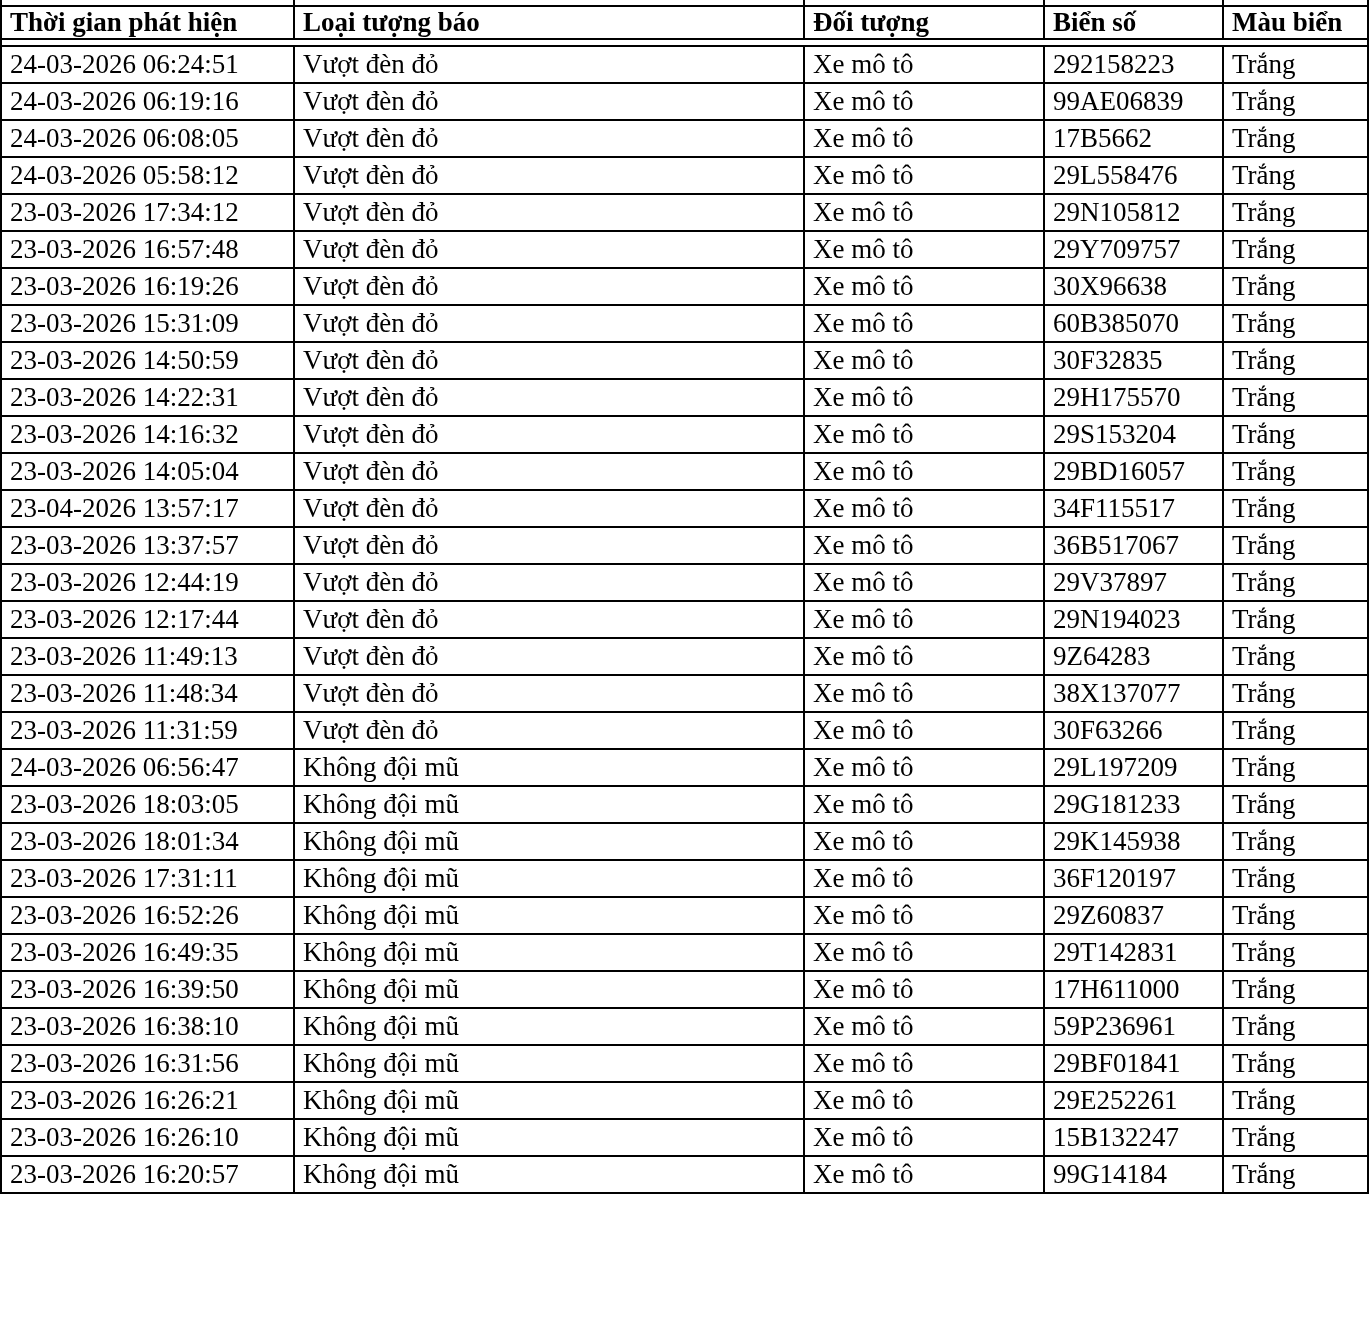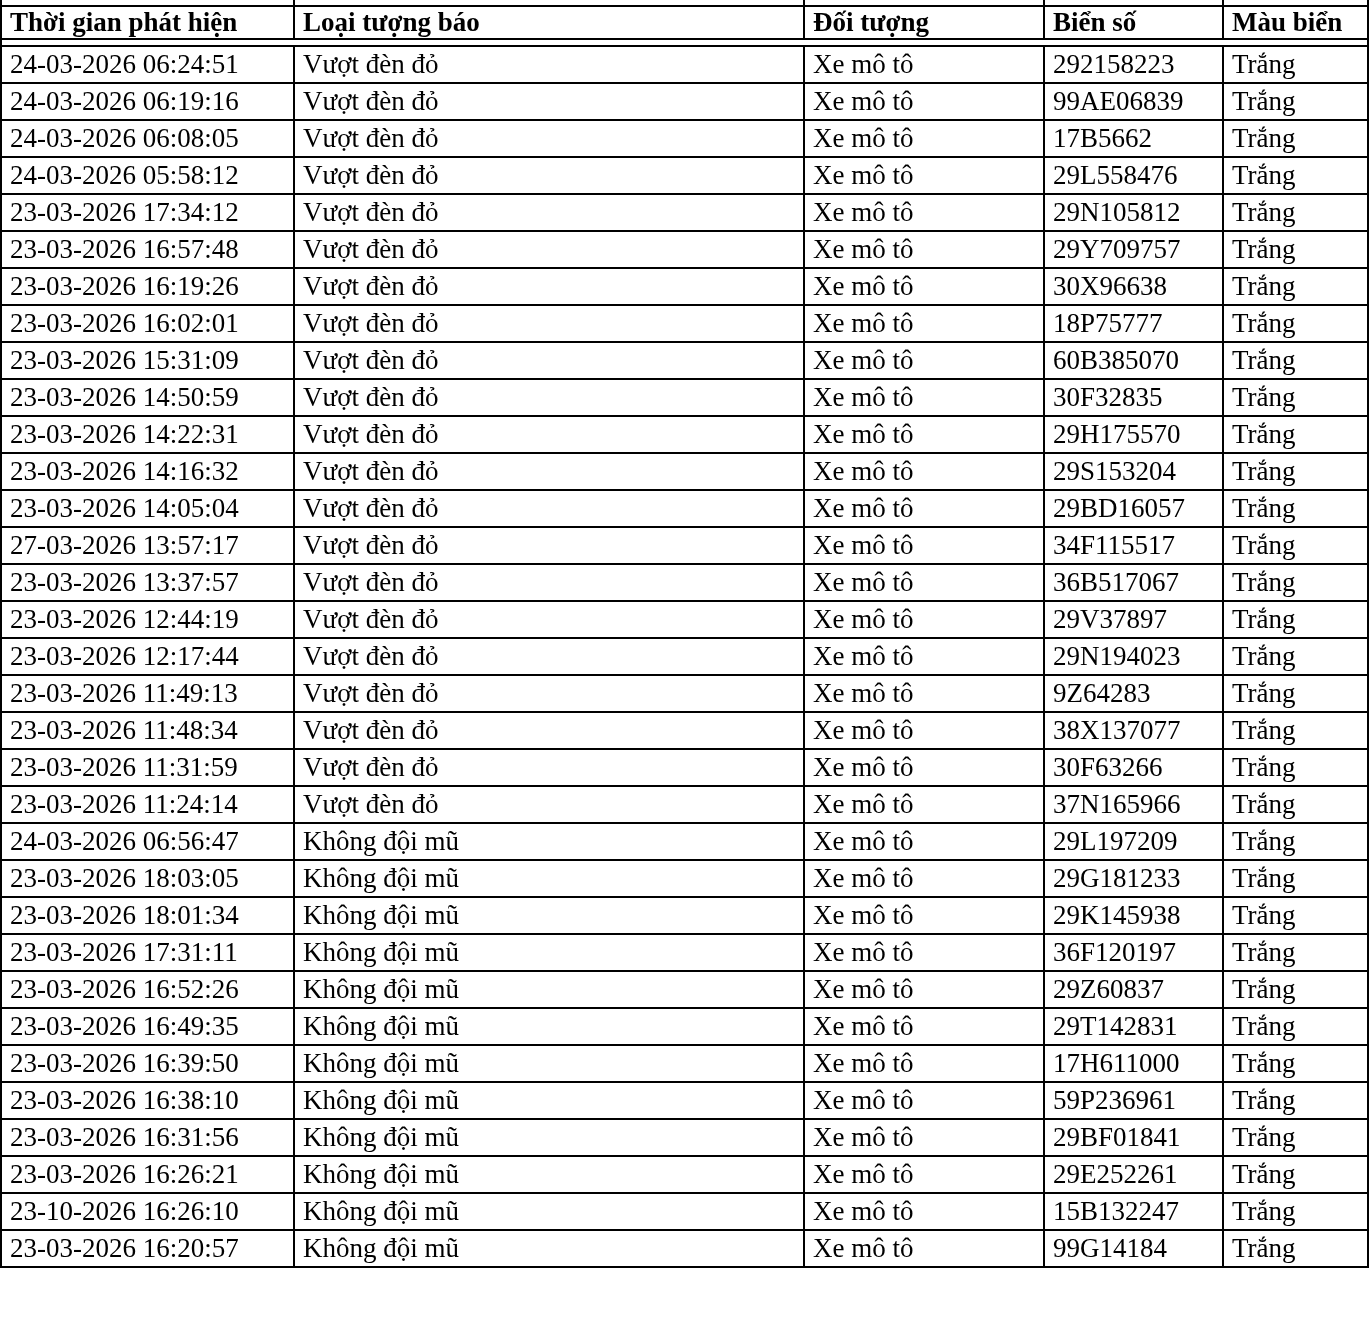--- a/index.html
+++ b/index.html
@@ -145,27 +145,20 @@
       <td>Trắng</td>
     </tr>
         <tr>
       <td>23-03-2026 16:19:26</td>
       <td>Vượt đèn đỏ</td>
       <td>Xe mô tô</td>
       <td>30X96638</td>
       <td>Trắng</td>
     </tr>
         <tr>
-      <td>23-03-2026 16:02:01</td>
-      <td>Vượt đèn đỏ</td>
-      <td>Xe mô tô</td>
-      <td>18P75777</td>
-      <td>Trắng</td>
-    </tr>
-        <tr>
       <td>23-03-2026 15:31:09</td>
       <td>Vượt đèn đỏ</td>
       <td>Xe mô tô</td>
       <td>60B385070</td>
       <td>Trắng</td>
     </tr>
         <tr>
       <td>23-03-2026 14:50:59</td>
       <td>Vượt đèn đỏ</td>
       <td>Xe mô tô</td>
@@ -187,21 +180,21 @@
       <td>Trắng</td>
     </tr>
         <tr>
       <td>23-03-2026 14:05:04</td>
       <td>Vượt đèn đỏ</td>
       <td>Xe mô tô</td>
       <td>29BD16057</td>
       <td>Trắng</td>
     </tr>
         <tr>
-      <td>27-03-2026 13:57:17</td>
+      <td>23-04-2026 13:57:17</td>
       <td>Vượt đèn đỏ</td>
       <td>Xe mô tô</td>
       <td>34F115517</td>
       <td>Trắng</td>
     </tr>
         <tr>
       <td>23-03-2026 13:37:57</td>
       <td>Vượt đèn đỏ</td>
       <td>Xe mô tô</td>
       <td>36B517067</td>
@@ -236,27 +229,20 @@
       <td>Trắng</td>
     </tr>
         <tr>
       <td>23-03-2026 11:31:59</td>
       <td>Vượt đèn đỏ</td>
       <td>Xe mô tô</td>
       <td>30F63266</td>
       <td>Trắng</td>
     </tr>
         <tr>
-      <td>23-03-2026 11:24:14</td>
-      <td>Vượt đèn đỏ</td>
-      <td>Xe mô tô</td>
-      <td>37N165966</td>
-      <td>Trắng</td>
-    </tr>
-        <tr>
       <td>24-03-2026 06:56:47</td>
       <td>Không đội mũ</td>
       <td>Xe mô tô</td>
       <td>29L197209</td>
       <td>Trắng</td>
     </tr>
         <tr>
       <td>23-03-2026 18:03:05</td>
       <td>Không đội mũ</td>
       <td>Xe mô tô</td>
@@ -313,21 +299,21 @@
       <td>Trắng</td>
     </tr>
         <tr>
       <td>23-03-2026 16:26:21</td>
       <td>Không đội mũ</td>
       <td>Xe mô tô</td>
       <td>29E252261</td>
       <td>Trắng</td>
     </tr>
         <tr>
-      <td>23-10-2026 16:26:10</td>
+      <td>23-03-2026 16:26:10</td>
       <td>Không đội mũ</td>
       <td>Xe mô tô</td>
       <td>15B132247</td>
       <td>Trắng</td>
     </tr>
         <tr>
       <td>23-03-2026 16:20:57</td>
       <td>Không đội mũ</td>
       <td>Xe mô tô</td>
       <td>99G14184</td>

